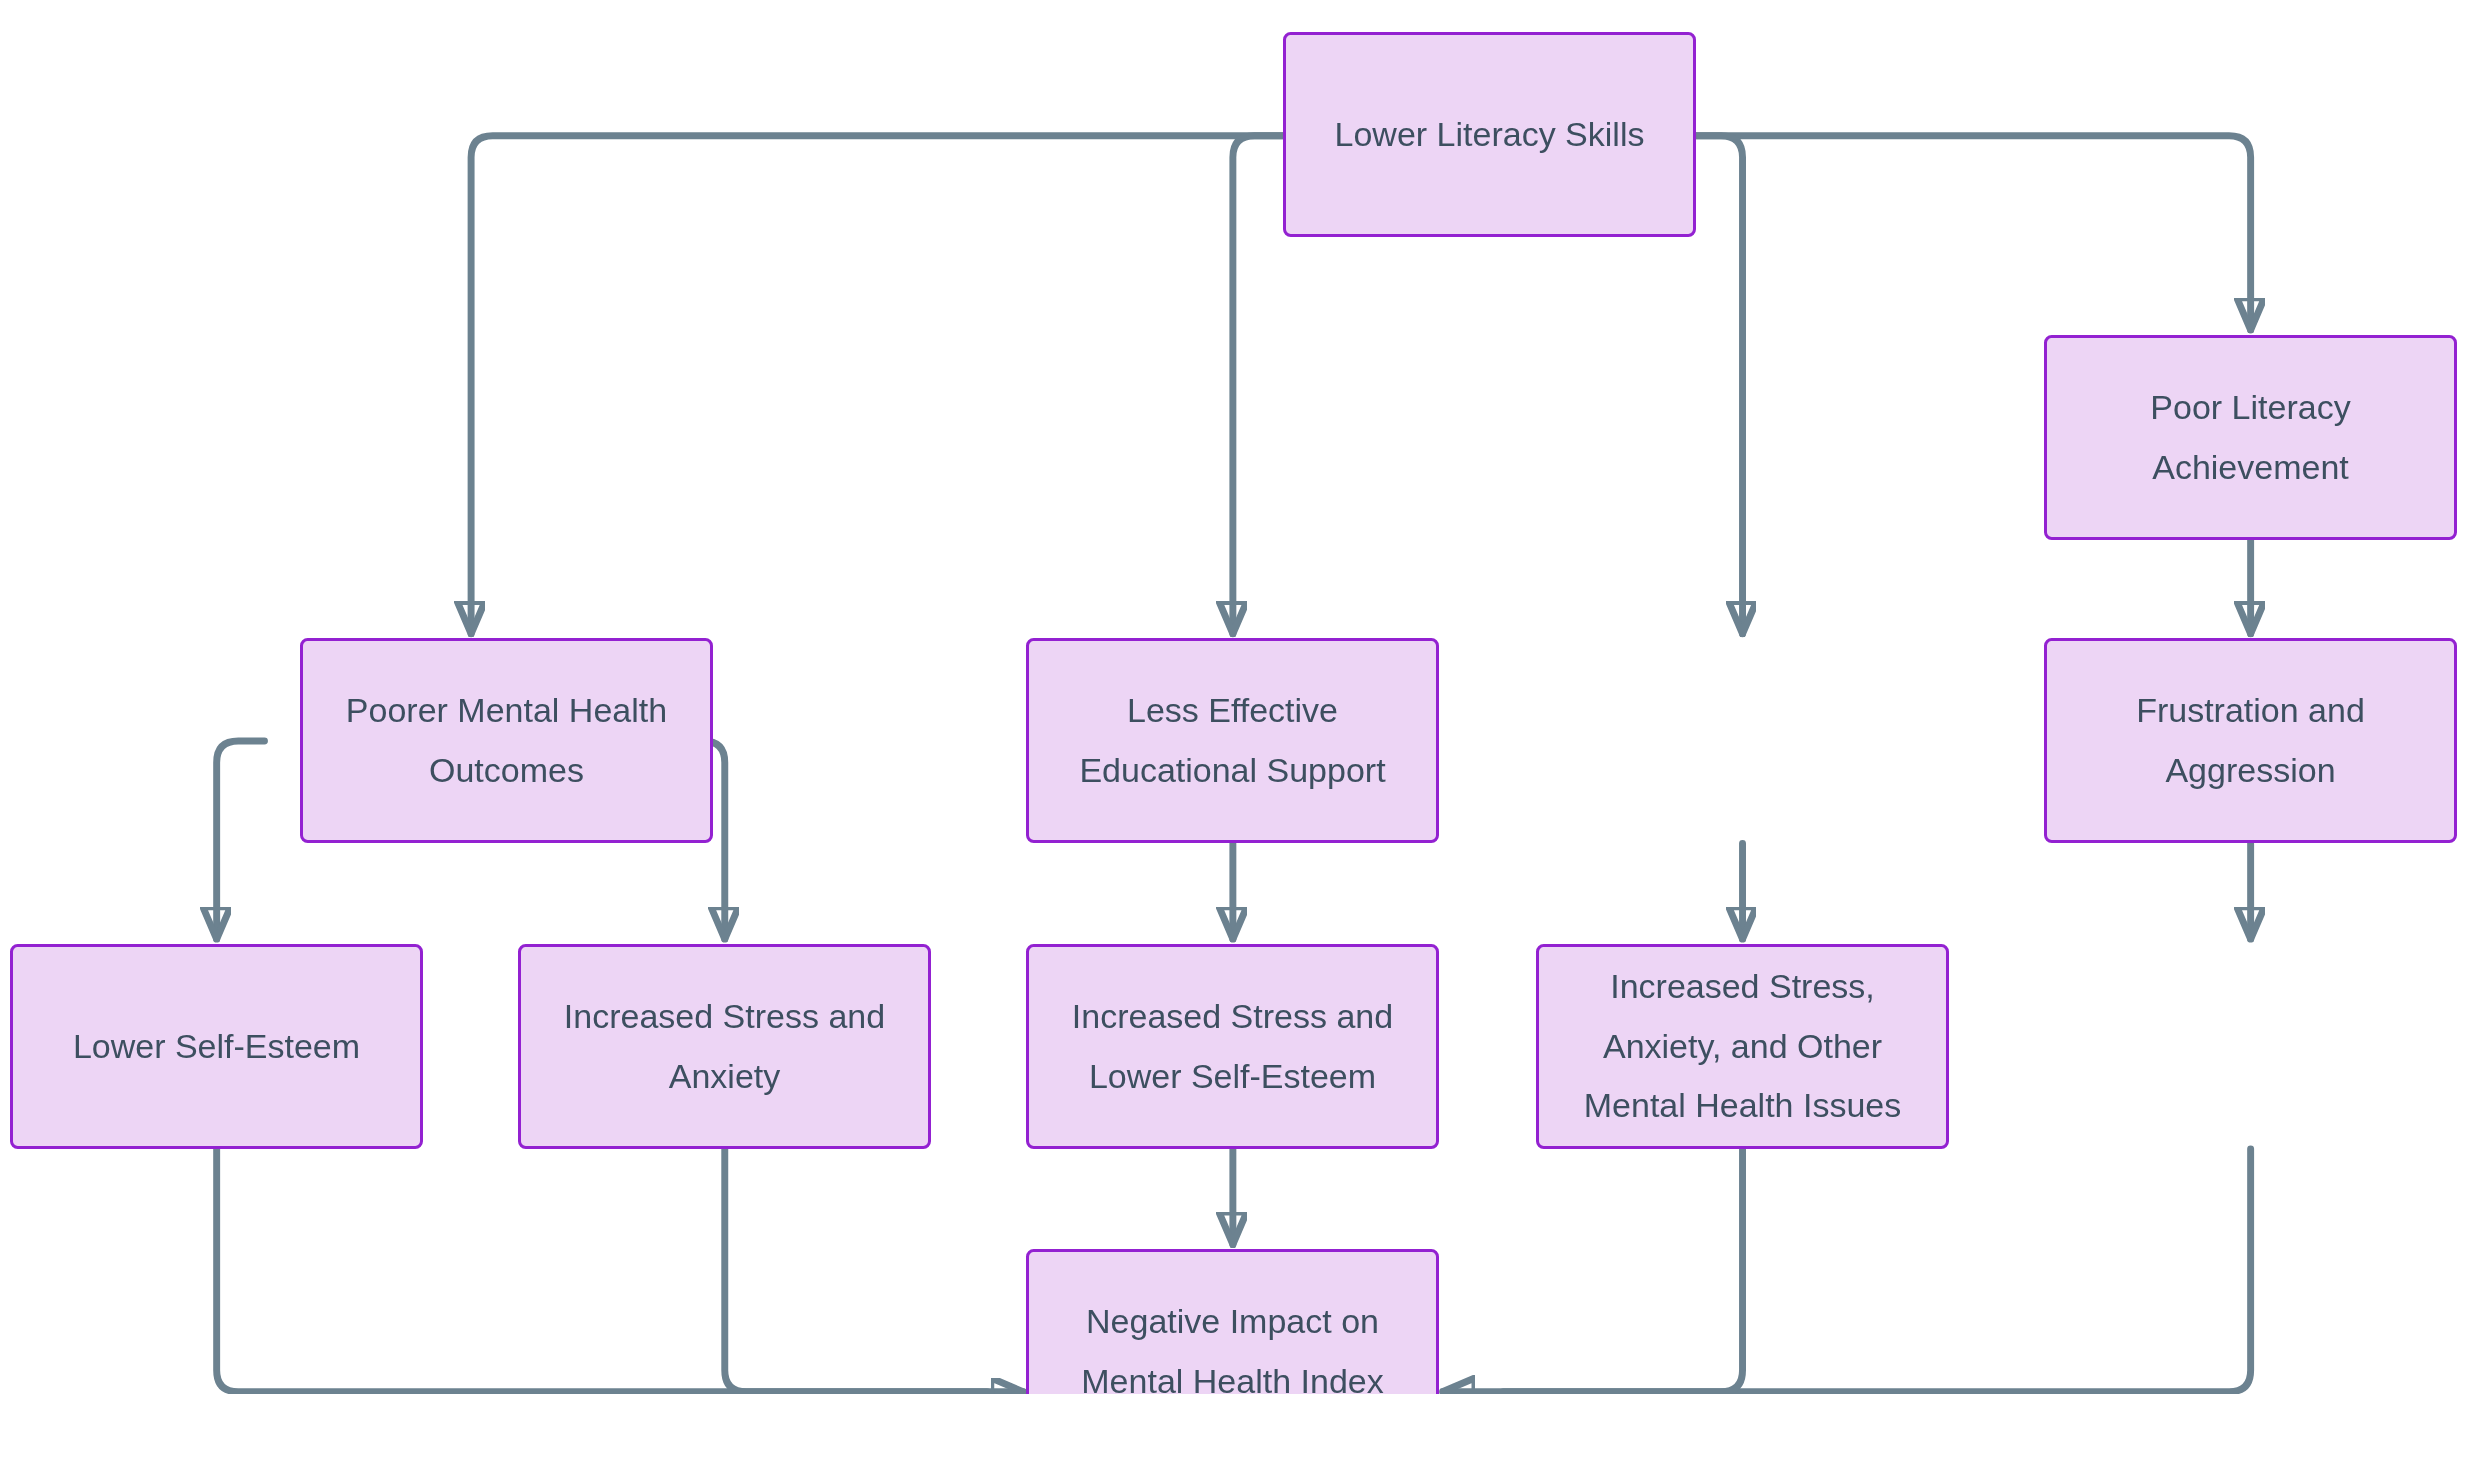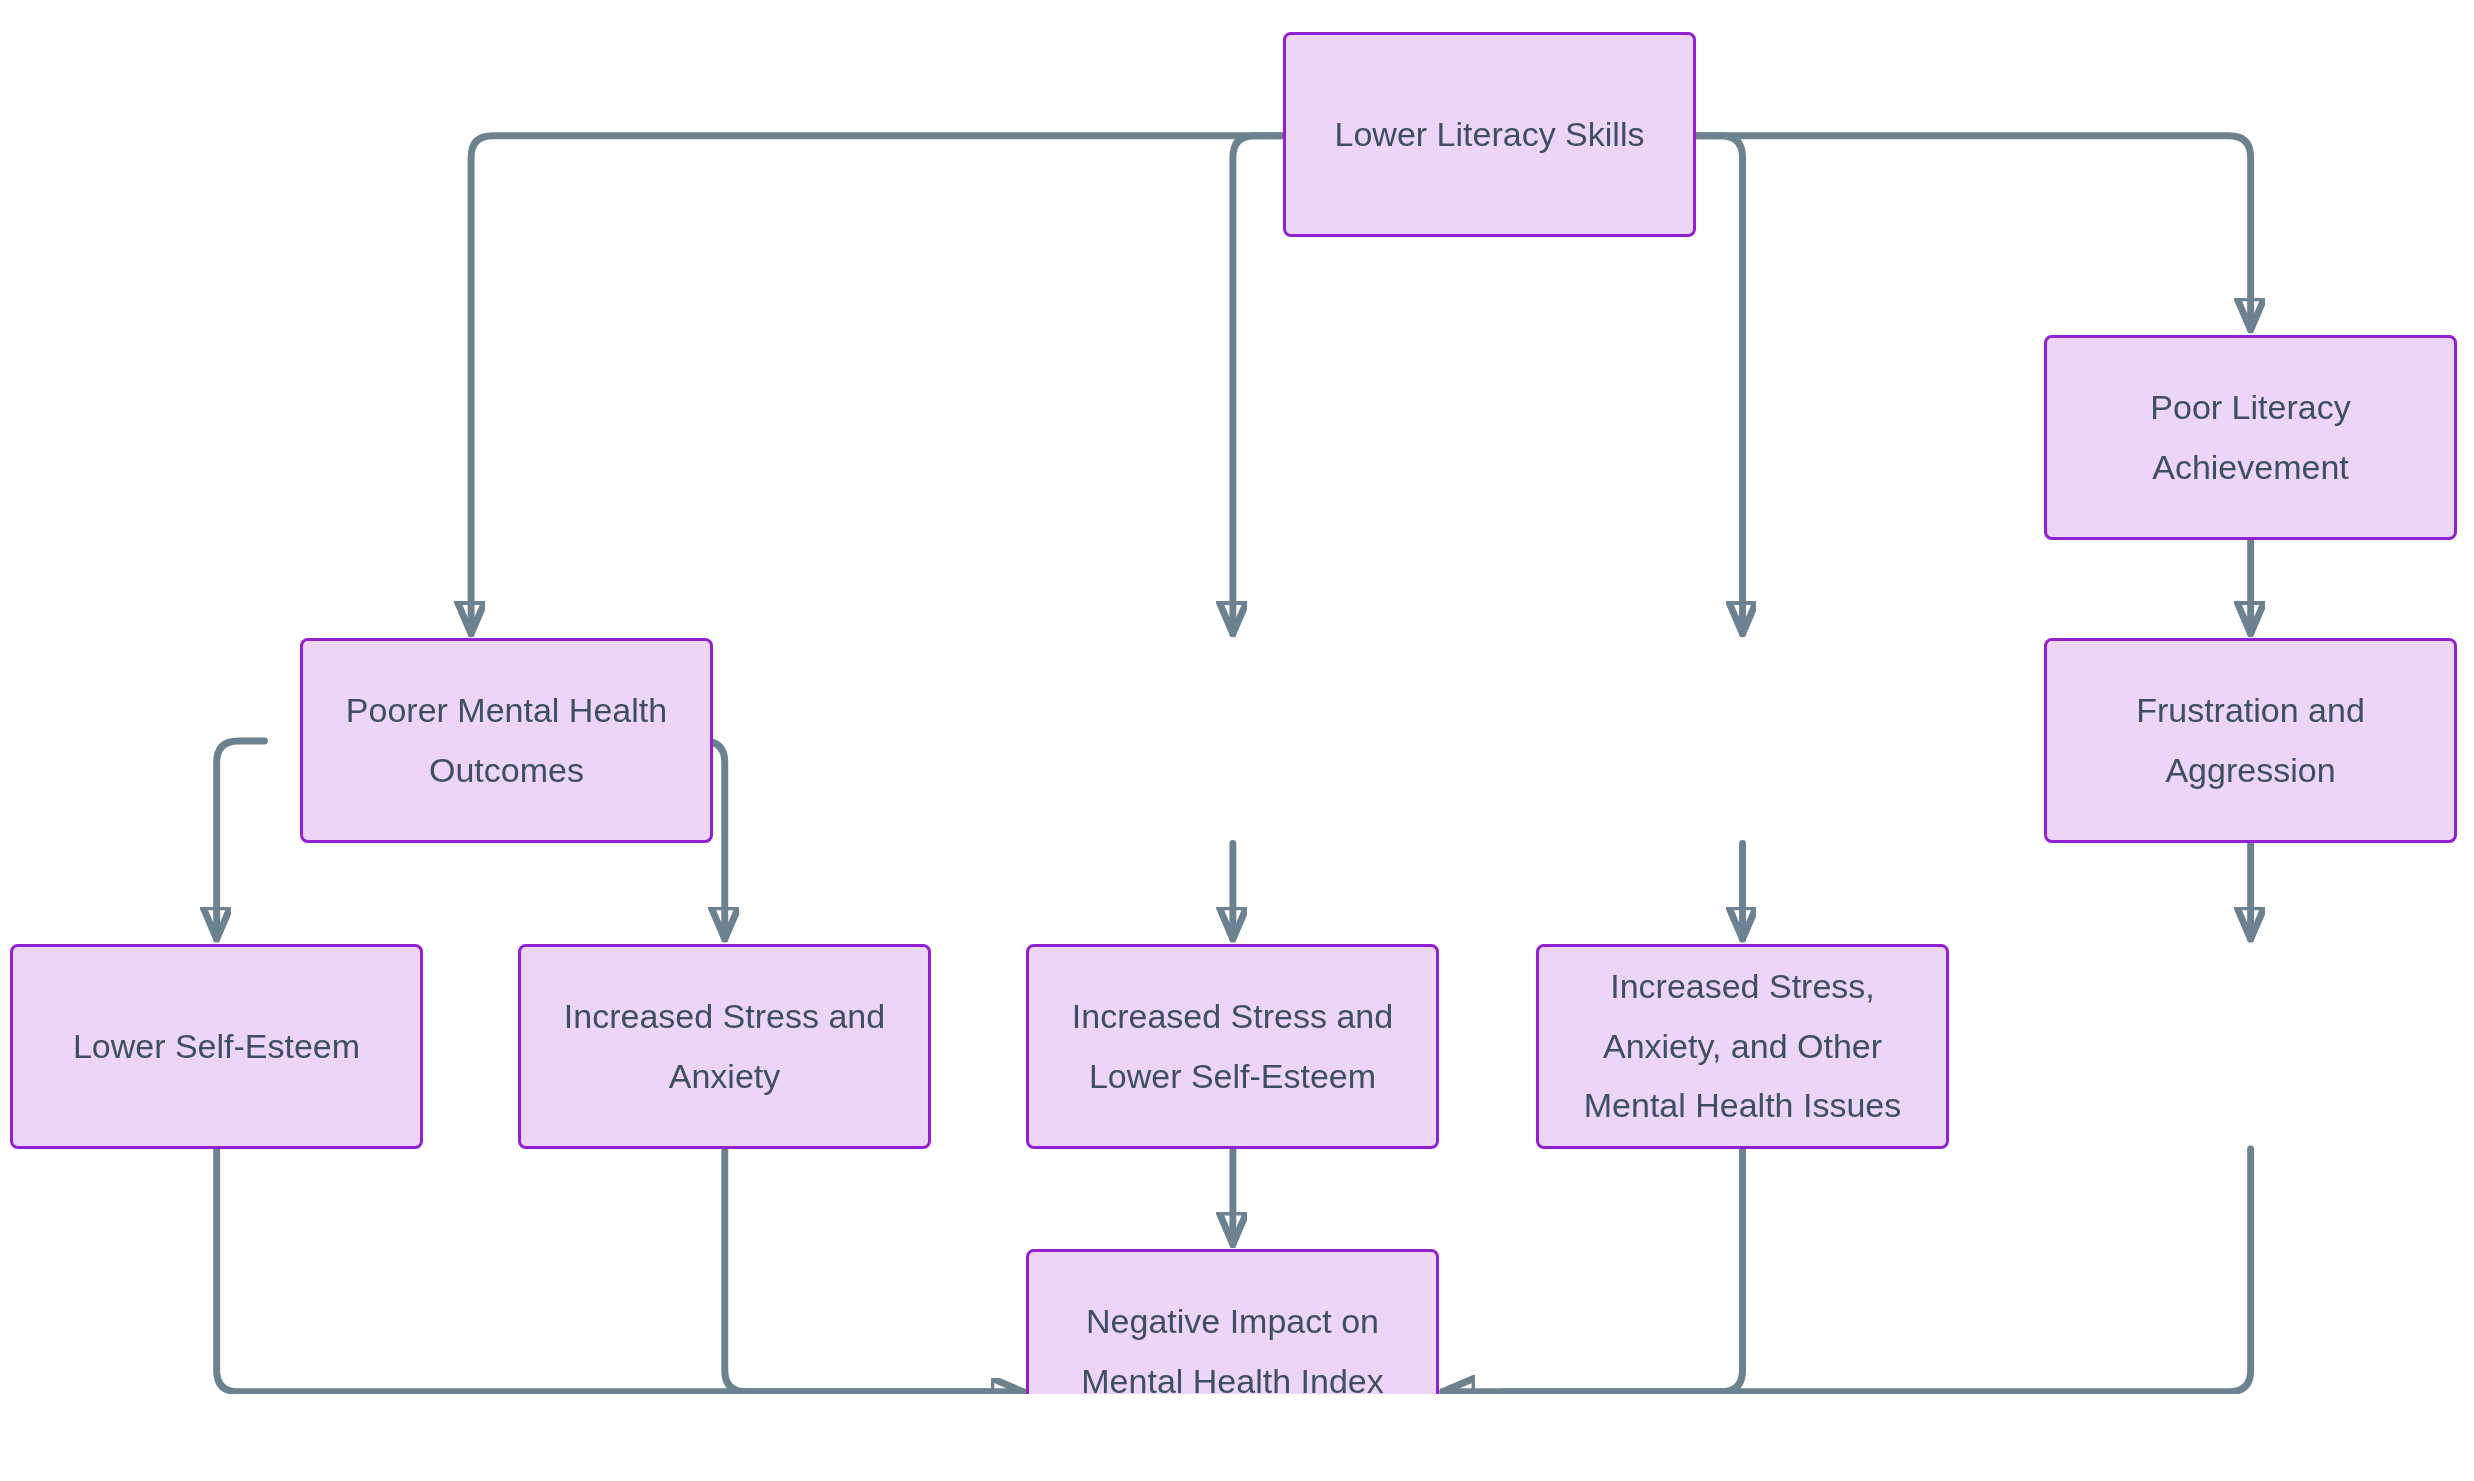--- a/index.html
+++ b/index.html
@@ -72,20 +72,21 @@
     <path d="M 2260 1490 L 2260 1777 Q 2260 1805 2232 1805 L 1871 1805" marker-end="url(#arrow)" stroke="#6C8290"></path>
     <path d="M 1599 1490 L 1599 1614" marker-end="url(#arrow)" stroke="#6C8290"></path>
   </svg>
 
   <div class="node nowrap" id="n-lls">Lower Literacy Skills</div>
 
   <div class="node" id="n-pla">Poor Literacy Achievement</div>
 
   <div class="node" id="n-pmho">Poorer Mental Health Outcomes</div>
 
+  <div class="node" id="n-lees">Less Effective Educational Support</div>
 
 
   <div class="node" id="n-faa">Frustration and Aggression</div>
 
   <div class="node" id="n-lse">Lower Self-Esteem</div>
 
   <div class="node" id="n-isaa">Increased Stress and Anxiety</div>
 
   <div class="node" id="n-isls">Increased Stress and Lower Self-Esteem</div>
 

